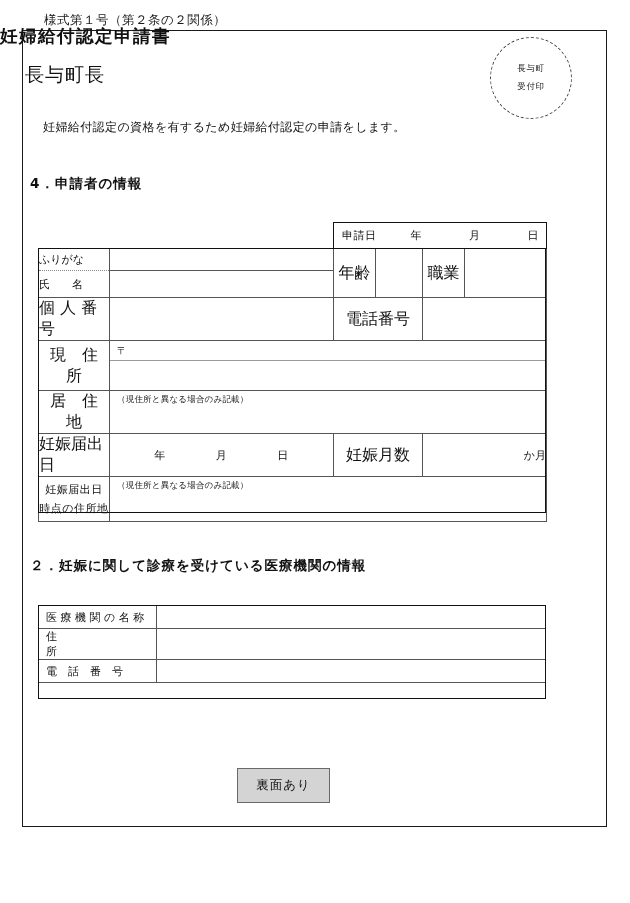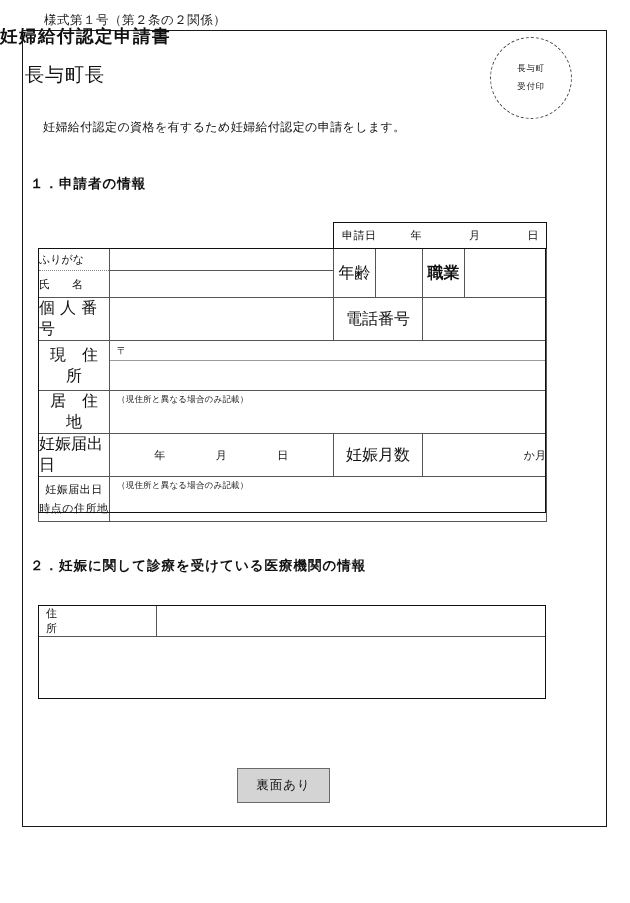--- a/index.html
+++ b/index.html
@@ -282,21 +282,21 @@
 
 <div class="stamp">
   <span>長与町</span>
   <span>受付印</span>
 </div>
 
 <div class="addressee">長与町長</div>
 
 <div class="intro">妊婦給付認定の資格を有するため妊婦給付認定の申請をします。</div>
 
-<div class="section-heading" id="sec1-heading">１．申請者の情報</div>
+<div class="section-heading" id="sec1-heading">4．申請者の情報</div>
 
 <table class="tbl1">
   <colgroup>
     <col style="width:71px">
     <col style="width:224px">
     <col style="width:42px">
     <col style="width:47px">
     <col style="width:42px">
     <col style="width:82px">
   </colgroup>
@@ -317,21 +317,21 @@
 
   <tr class="row-furigana">
     <td class="cell-pad dotted-bottom">
       <div class="lbl-spread">
             <span>ふりがな</span>
           </div>
     </td>
     <td class="dotted-bottom"></td>
     <td rowspan="2" class="cell-pad" style="text-align:center;">年齢</td>
     <td rowspan="2"></td>
-    <td rowspan="2" class="cell-pad" style="text-align:center;font-weight:bold;">職業</td>
+    <td rowspan="2" class="cell-pad" style="text-align:center;">職業</td>
     <td rowspan="2"></td>
   </tr>
 
   <tr class="row-name">
     <td class="cell-pad dotted-top">
       <div class="lbl-spread">
             <span>氏　　名</span>
           </div>
     </td>
     <td></td>
@@ -406,20 +406,28 @@
 
 <div class="section-heading" id="sec2-heading">２．妊娠に関して診療を受けている医療機関の情報</div>
 
 <table class="tbl2">
   <colgroup>
     <col style="width:118px">
     <col>
   </colgroup>
   <tbody id="tbl2-body">
       <tr>
+        <td class="lbl-col">医 療 機 関 の 名 称</td>
+        <td></td>
+      </tr>
+      <tr>
         <td class="lbl-col">住　　　　　　　　所</td>
+        <td></td>
+      </tr>
+      <tr>
+        <td class="lbl-col">電　話　番　号</td>
         <td></td>
       </tr>
     </tbody>
 </table>
 <div class="tbl-outer" id="tbl2-outer"></div>
 
 <div class="back-button">裏面あり</div>
 
 </body></html>

